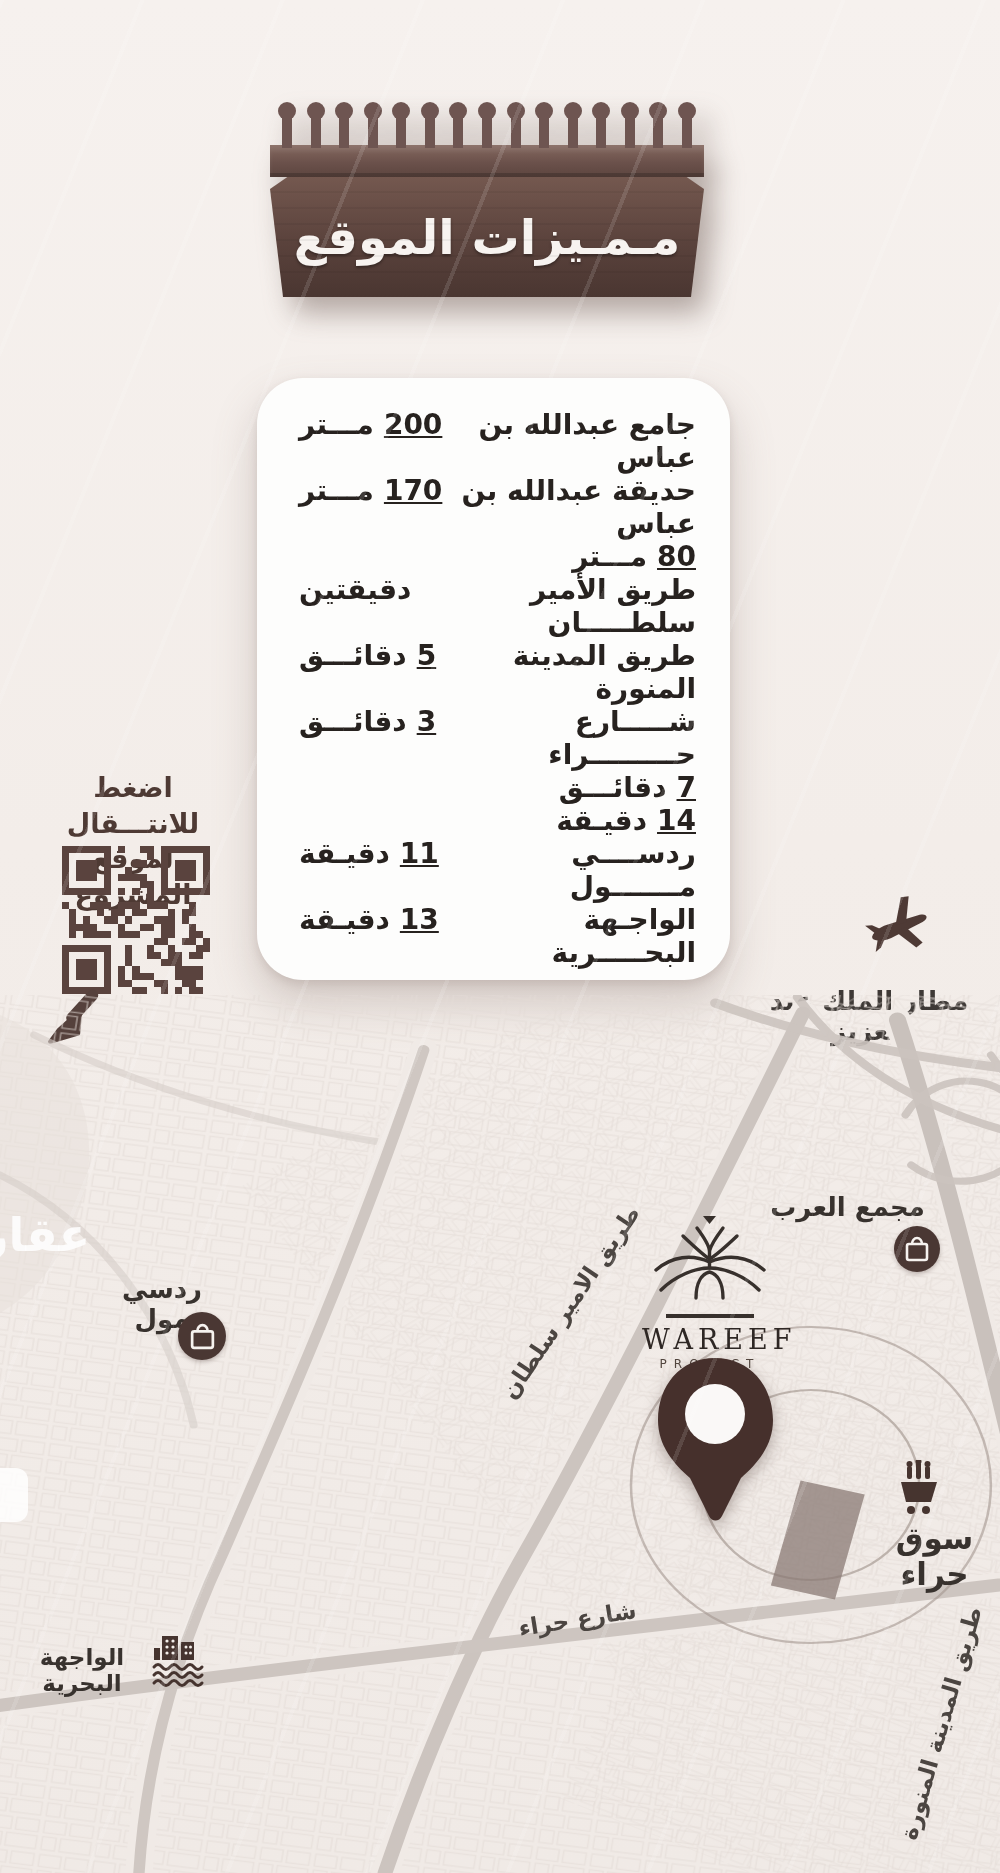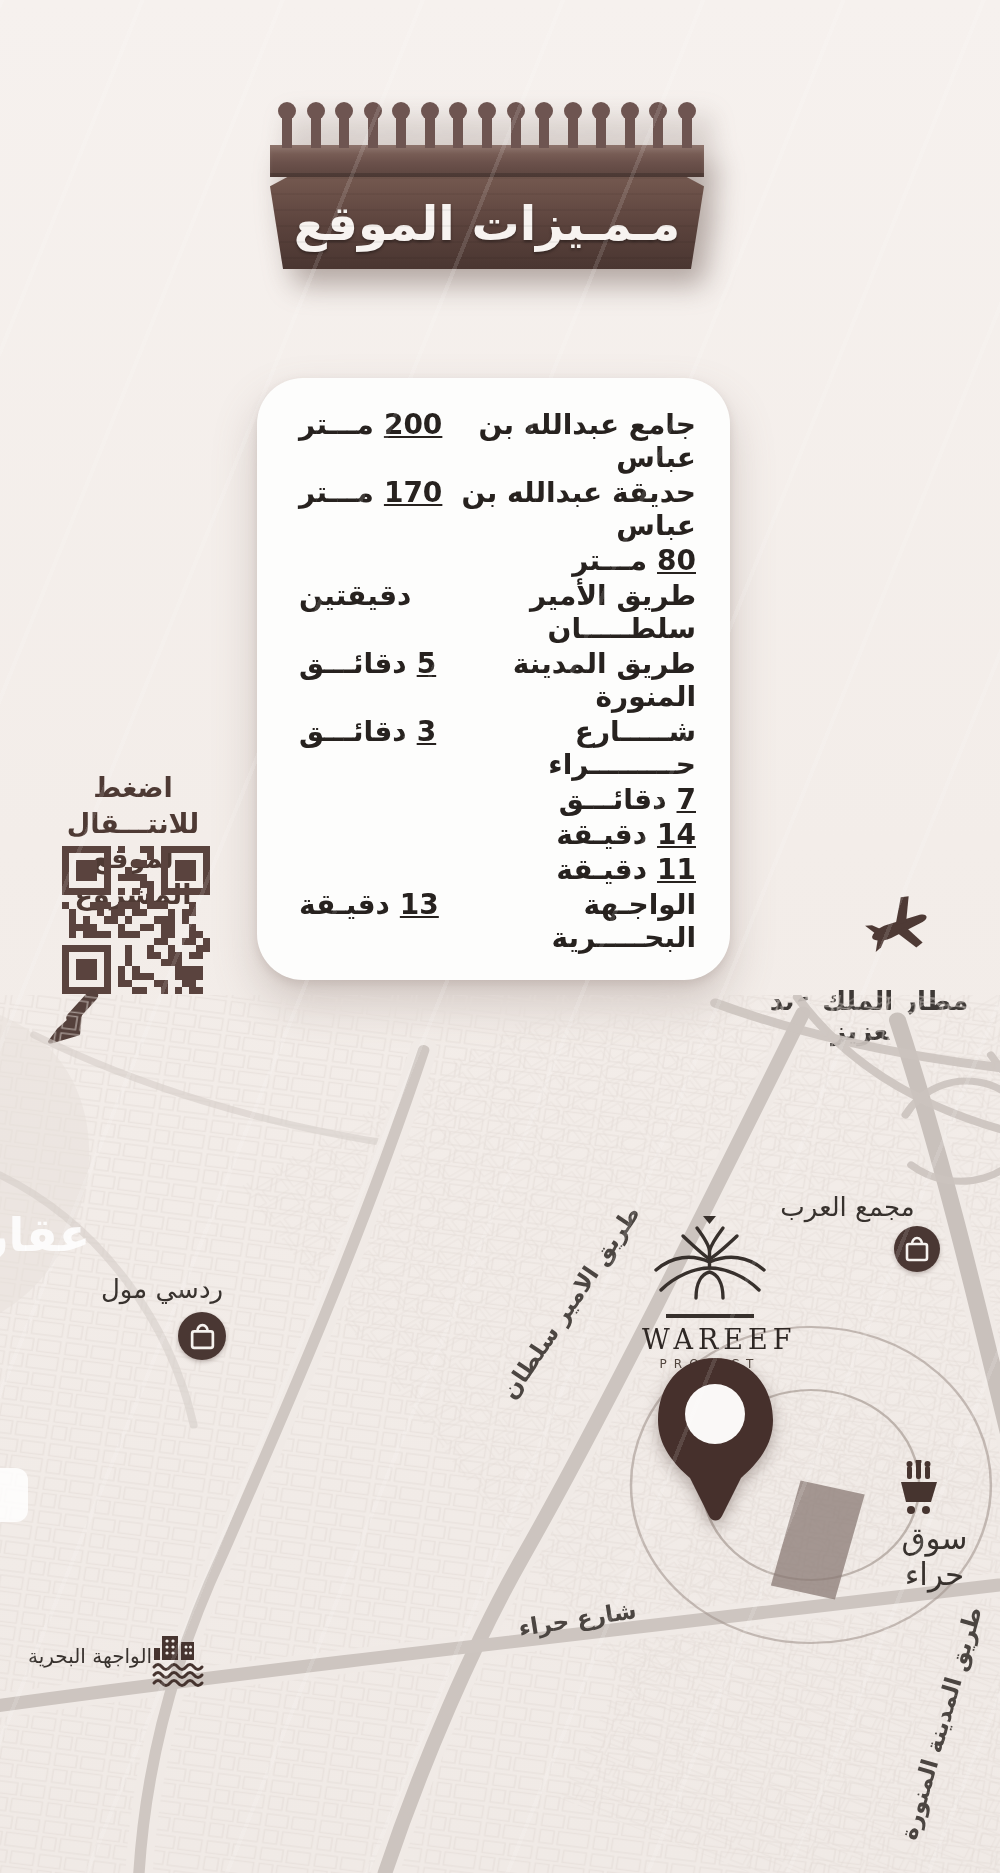--- a/index.html
+++ b/index.html
@@ -9,21 +9,21 @@
   #stage::after{content:"";position:absolute;inset:0;pointer-events:none;opacity:.22;
          background:repeating-linear-gradient(112deg,rgba(255,255,255,.55) 0 4px,rgba(255,255,255,0) 4px 130px);}
   
   .banner{position:absolute;left:270px;top:102px;width:434px;filter:drop-shadow(12px 16px 14px rgba(100,80,74,.45));}
   .teeth{display:flex;justify-content:space-between;padding:0 8px;height:44px;}
   .tooth{position:relative;width:18px;}
   .tooth::before{content:"";position:absolute;left:0;top:0;width:18px;height:18px;border-radius:50%;background:#6e5551;}
   .tooth::after{content:"";position:absolute;left:4px;top:11px;width:10px;bottom:-2px;background:#6e5551;}
   .beam{height:32px;margin-top:-1px;background:linear-gradient(180deg,#84685f 0%,#6b514b 55%,#5c453f 100%);
         box-shadow:inset 0 -4px 0 rgba(0,0,0,.18), inset 0 6px 4px rgba(255,255,255,.08);}
-  .board{height:92px;display:flex;align-items:center;justify-content:center;
+  .board{height:120px;display:flex;align-items:center;justify-content:center;
         background:linear-gradient(180deg,#74584f 0%,#5a423c 55%,#4a3631 100%);
         clip-path:polygon(0 10%,4% 0,96% 0,100% 10%,97% 100%,3% 100%);}
   .board::before{content:"";position:absolute;left:0;right:0;height:92px;pointer-events:none;opacity:.5;
         background:repeating-linear-gradient(180deg,rgba(0,0,0,.10) 0 2px,rgba(0,0,0,0) 2px 16px);}
   .board-title{color:#f7f3f0;font-size:48px;font-weight:700;letter-spacing:1px;text-shadow:0 2px 3px rgba(0,0,0,.35);}
   
   .card{position:absolute;left:257px;top:378px;width:473px;height:602px;background:#fdfdfc;border-radius:46px;
         box-shadow:0 22px 44px rgba(128,108,102,.30), 0 4px 10px rgba(128,108,102,.18);
         box-sizing:border-box;padding:30px 34px 26px 42px;display:flex;flex-direction:column;justify-content:space-between;}
   .f-row{display:flex;justify-content:space-between;align-items:baseline;direction:rtl;
@@ -36,21 +36,21 @@
   #qr{position:absolute;left:62px;top:846px;width:148px;height:148px;display:grid;
         grid-template-columns:repeat(21,1fr);grid-template-rows:repeat(21,1fr);cursor:pointer;}
   #qr div.on{background:#5a433e;}
   .cursor-arrow{position:absolute;left:44px;top:988px;width:62px;height:62px;}
   
   .plane{position:absolute;left:858px;top:890px;width:82px;height:70px;}
   .airport-label{position:absolute;left:738px;top:950px;width:262px;text-align:center;direction:rtl;
         font-size:26px;font-weight:600;color:#3e3936;margin-top:36px;}
   
   .map-svg{position:absolute;left:0;top:995px;}
-  .map-label{position:absolute;direction:rtl;font-weight:400;color:#38322e;text-align:center;}
+  .map-label{position:absolute;direction:rtl;font-weight:700;color:#38322e;text-align:center;}
   .street-label{position:absolute;direction:rtl;font-weight:600;color:#4b4541;font-size:23px;white-space:nowrap;}
   .poi-circle{position:absolute;border-radius:50%;background:#4a3733;display:flex;align-items:center;justify-content:center;
         box-shadow:0 2px 4px rgba(70,50,45,.3);}
   .watermark{position:absolute;left:-18px;top:1208px;font-size:46px;font-weight:700;color:rgba(255,255,255,.85);}
   .wm-box{position:absolute;left:-28px;top:1468px;width:56px;height:54px;border-radius:12px;background:rgba(255,255,255,.82);}
   
   .logo{position:absolute;left:642px;top:1210px;width:136px;text-align:center;}
   .logo-rule{width:88px;height:4px;background:#37302c;margin:4px auto 6px;}
   .logo-name{font-family:"DejaVu Serif",serif;font-size:27px;letter-spacing:5px;color:#2e2724;}
   .logo-sub{font-size:12px;letter-spacing:7px;color:#52463f;margin-top:2px;}
@@ -133,20 +133,21 @@
           <span>دقائـــق</span>
         </span>
       </div>
     <div class="f-row">
         <span class="f-val">
           <span class="f-num" dir="ltr">14</span>
           <span>دقيـقة</span>
         </span>
       </div>
     <div class="f-row">
+        <span>ردســــي مـــــــول</span>
         <span class="f-val">
           <span class="f-num" dir="ltr">11</span>
           <span>دقيـقة</span>
         </span>
       </div>
     <div class="f-row">
         <span>الواجـهة البحـــــرية</span>
         <span class="f-val">
           <span class="f-num" dir="ltr">13</span>
           <span>دقيـقة</span>
@@ -740,19 +741,19 @@
         <circle cx="36" cy="19" r="1.5"></circle>
           <circle cx="40.5" cy="19" r="1.5"></circle>
       </g>
     </g>
     <g fill="none" stroke="#46342f" stroke-width="3" stroke-linecap="round">
       <path d="M4,33 q4,-5 8,0 q4,5 8,0 q4,-5 8,0 q4,5 8,0 q4,-5 8,0 q4,5 8,0"></path>
       <path d="M4,41 q4,-5 8,0 q4,5 8,0 q4,-5 8,0 q4,5 8,0 q4,-5 8,0 q4,5 8,0"></path>
       <path d="M4,49 q4,-5 8,0 q4,5 8,0 q4,-5 8,0 q4,5 8,0 q4,-5 8,0 q4,5 8,0"></path>
     </g>
   </svg>
-  <div class="map-label" style="left:20px;top:1644px;width:140px;font-size:20px;">الواجهة البحرية</div>
+  <div class="map-label" style="left:12px;top:1644px;width:140px;font-size:23px;">الواجهة البحرية</div>
 
   <div class="street-label" style="left:478px;top:1278px;width:200px;transform:rotate(-56deg);text-align:center;">طريق الامير سلطان</div>
   <div class="street-label" style="left:505px;top:1606px;width:145px;transform:rotate(-9deg);text-align:center;">شارع حراء</div>
   <div class="street-label" style="left:850px;top:1688px;width:195px;transform:rotate(-74deg);text-align:center;">طريق المدينة المنورة</div>
 
 </div>
 
 </body></html>

